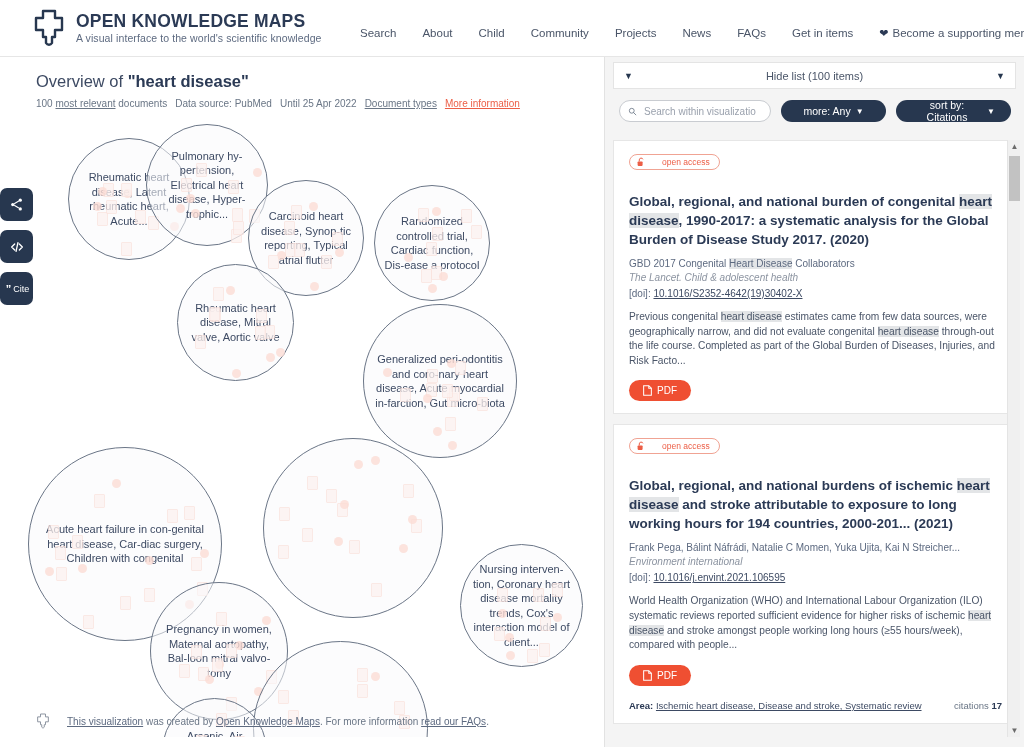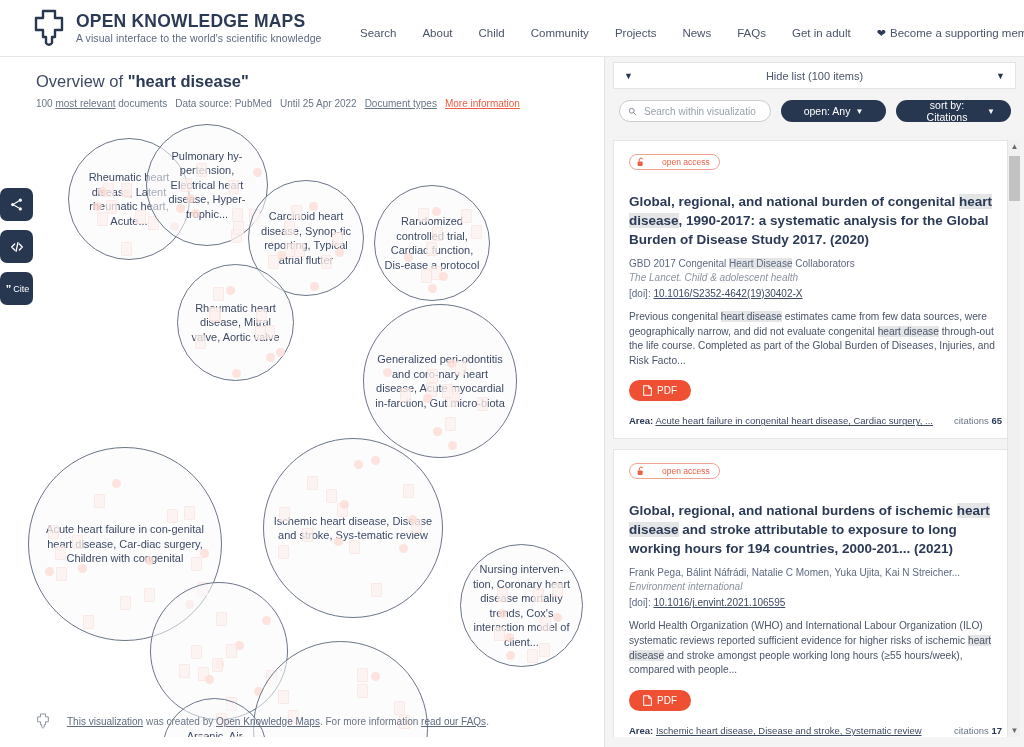--- a/index.html
+++ b/index.html
@@ -233,21 +233,21 @@
     </span>
   </div>
   <nav class="main-nav">
     <a>Search</a>
     <a>About</a>
     <a>Child</a>
     <a>Community</a>
     <a>Projects</a>
     <a>News</a>
     <a>FAQs</a>
-    <a>Get in adult</a>
+    <a>Get in items</a>
     <a class="nav-member">
       <span class="heart-icon">❤</span>
       <span>Become a supporting member</span>
     </a>
   </nav>
 </div>
 
 <div class="map-pane">
 
   <div class="map-header">
@@ -403,21 +403,20 @@
         <div class="doc-dot" style="left: 90.2713px; top: 21.006px;"></div>
         <div class="doc-speck" style="left: 38.0309px; top: 89.2721px;"></div>
         <div class="doc-speck" style="left: 138.996px; top: 45.379px;"></div>
         <div class="doc-dot" style="left: 134.902px; top: 105.132px;"></div>
         <div class="doc-speck" style="left: 14.0434px; top: 106.021px;"></div>
         <div class="doc-speck" style="left: 73.4055px; top: 64.2651px;"></div>
         <div class="doc-dot" style="left: 75.8044px; top: 61.2921px;"></div>
         <div class="doc-speck" style="left: 107.469px; top: 143.901px;"></div>
         <div class="doc-speck" style="left: 85.4561px; top: 100.52px;"></div>
         <div class="doc-dot" style="left: 144.144px; top: 75.9166px;"></div>
-        <div class="bubble-label">Ischemic heart disease, Disease and stroke, Sys-tematic review</div>
       </div>
       <div class="bubble" style="left: 460px; top: 427px; width: 123px; height: 123px;">
         <div class="doc-dot" style="left: 91.6216px; top: 68.2681px;"></div>
         <div class="doc-speck" style="left: 77.6958px; top: 98.2273px;"></div>
         <div class="doc-speck" style="left: 66.0853px; top: 103.832px;"></div>
         <div class="doc-dot" style="left: 45.4086px; top: 105.83px;"></div>
         <div class="doc-speck" style="left: 36.2272px; top: 43.331px;"></div>
         <div class="doc-speck" style="left: 71.5982px; top: 43.1941px;"></div>
         <div class="doc-dot" style="left: 43.6671px; top: 88.0339px;"></div>
         <div class="doc-speck" style="left: 90.8638px; top: 38.4666px;"></div>
@@ -433,20 +432,21 @@
         <div class="doc-dot" style="left: 83.9464px; top: 58.1715px;"></div>
         <div class="doc-speck" style="left: 46.7355px; top: 84.1506px;"></div>
         <div class="doc-speck" style="left: 61.1511px; top: 75.4894px;"></div>
         <div class="doc-dot" style="left: 102.912px; top: 103.883px;"></div>
         <div class="doc-speck" style="left: 74.7539px; top: 61.1915px;"></div>
         <div class="doc-speck" style="left: 39.6941px; top: 62.0944px;"></div>
         <div class="doc-dot" style="left: 53.5737px; top: 91.6934px;"></div>
         <div class="doc-speck" style="left: 64.5934px; top: 29.2582px;"></div>
         <div class="doc-speck" style="left: 74.6858px; top: 113.81px;"></div>
         <div class="doc-dot" style="left: 111.057px; top: 32.7892px;"></div>
+        <div class="bubble-label">Pregnancy in women, Maternal aortopathy, Bal-loon mitral valvo-tomy</div>
       </div>
       <div class="bubble" style="left: 253px; top: 524px; width: 175px; height: 175px;">
         <div class="doc-speck" style="left: 103.235px; top: 41.6585px;"></div>
         <div class="doc-speck" style="left: 24.4656px; top: 48.4368px;"></div>
         <div class="doc-speck" style="left: 139.612px; top: 58.9654px;"></div>
         <div class="doc-speck" style="left: 103.367px; top: 25.9959px;"></div>
         <div class="doc-speck" style="left: 144.727px; top: 73.4411px;"></div>
         <div class="doc-speck" style="left: 34.1788px; top: 67.7602px;"></div>
         <div class="doc-dot" style="left: 117.448px; top: 29.7122px;"></div>
       </div>
@@ -478,21 +478,21 @@
 
   <div class="list-controls">
     <div class="search-box">
       <svg width="11" height="11" viewBox="0 0 24 24">
         <circle cx="10" cy="10" r="6.5" fill="none" stroke="#6a7686" stroke-width="2.2"></circle>
         <path d="M15 15 L21 21" stroke="#6a7686" stroke-width="2.2" stroke-linecap="round"></path>
       </svg>
       <input type="text" placeholder="Search within visualizatio" style="">
     </div>
     <button class="pill show">
-      <span>open: Any</span>
+      <span>more: Any</span>
       <span class="dn">▼</span>
     </button>
     <button class="pill sort">
       <span>sort by: Citations</span>
       <span class="dn">▼</span>
     </button>
   </div>
 
   <div class="list-scroll" id="list-scroll">
       <div class="doc-card"><div class="oa-badge">
@@ -500,24 +500,21 @@
             <path d="M4 8 V5.2 a3.4 3.4 0 0 1 6.6 -1" fill="none" stroke="#ec5e46" stroke-width="1.8"></path>
             <rect x="1" y="8" width="9" height="8" rx="1.4" fill="#ec5e46"></rect>
           </svg>
           <span>open access</span>
         </div><div class="doc-title"><span>Global, regional, and national burden of congenital </span><span class="hl">heart disease</span><span>, 1990-2017: a systematic analysis for the Global Burden of Disease Study 2017. (2020)</span></div><div class="doc-authors"><span>GBD 2017 Congenital </span><span class="hl">Heart Disease</span><span> Collaborators</span></div><div class="doc-journal">The Lancet. Child &amp; adolescent health</div><div class="doc-doi"><span>[doi]: </span><a>10.1016/S2352-4642(19)30402-X</a></div><div class="doc-abstract"><span>Previous congenital </span><span class="hl">heart disease</span><span> estimates came from few data sources, were geographically narrow, and did not evaluate congenital </span><span class="hl">heart disease</span><span> through-out the life course. Completed as part of the Global Burden of Diseases, Injuries, and Risk Facto...</span></div><button class="pdf-btn">
           <svg width="9" height="11" viewBox="0 0 14 17">
             <path d="M1 1 h8 l4 4 v11 h-12 z" fill="none" stroke="#fff" stroke-width="1.6"></path>
             <path d="M9 1 v4 h4" fill="none" stroke="#fff" stroke-width="1.6"></path>
           </svg>
           <span>PDF</span>
-        </button><div class="doc-foot">
-          <span><span class="area-label">Area:</span> <span class="area-val">Acute heart failure in congenital heart disease, Cardiac surgery, ...</span></span>
-          <span class="cit"><span>citations</span> <b>65</b></span>
-        </div></div>
+        </button></div>
       <div class="doc-card"><div class="oa-badge">
           <svg width="9" height="10" viewBox="0 0 16 18">
             <path d="M4 8 V5.2 a3.4 3.4 0 0 1 6.6 -1" fill="none" stroke="#ec5e46" stroke-width="1.8"></path>
             <rect x="1" y="8" width="9" height="8" rx="1.4" fill="#ec5e46"></rect>
           </svg>
           <span>open access</span>
         </div><div class="doc-title"><span>Global, regional, and national burdens of ischemic </span><span class="hl">heart disease</span><span> and stroke attributable to exposure to long working hours for 194 countries, 2000-201... (2021)</span></div><div class="doc-authors"><span>Frank Pega, Bálint Náfrádi, Natalie C Momen, Yuka Ujita, Kai N Streicher...</span></div><div class="doc-journal">Environment international</div><div class="doc-doi"><span>[doi]: </span><a>10.1016/j.envint.2021.106595</a></div><div class="doc-abstract"><span>World Health Organization (WHO) and International Labour Organization (ILO) systematic reviews reported sufficient evidence for higher risks of ischemic </span><span class="hl">heart disease</span><span> and stroke amongst people working long hours (≥55 hours/week), compared with people...</span></div><button class="pdf-btn">
           <svg width="9" height="11" viewBox="0 0 14 17">
             <path d="M1 1 h8 l4 4 v11 h-12 z" fill="none" stroke="#fff" stroke-width="1.6"></path>
             <path d="M9 1 v4 h4" fill="none" stroke="#fff" stroke-width="1.6"></path>

